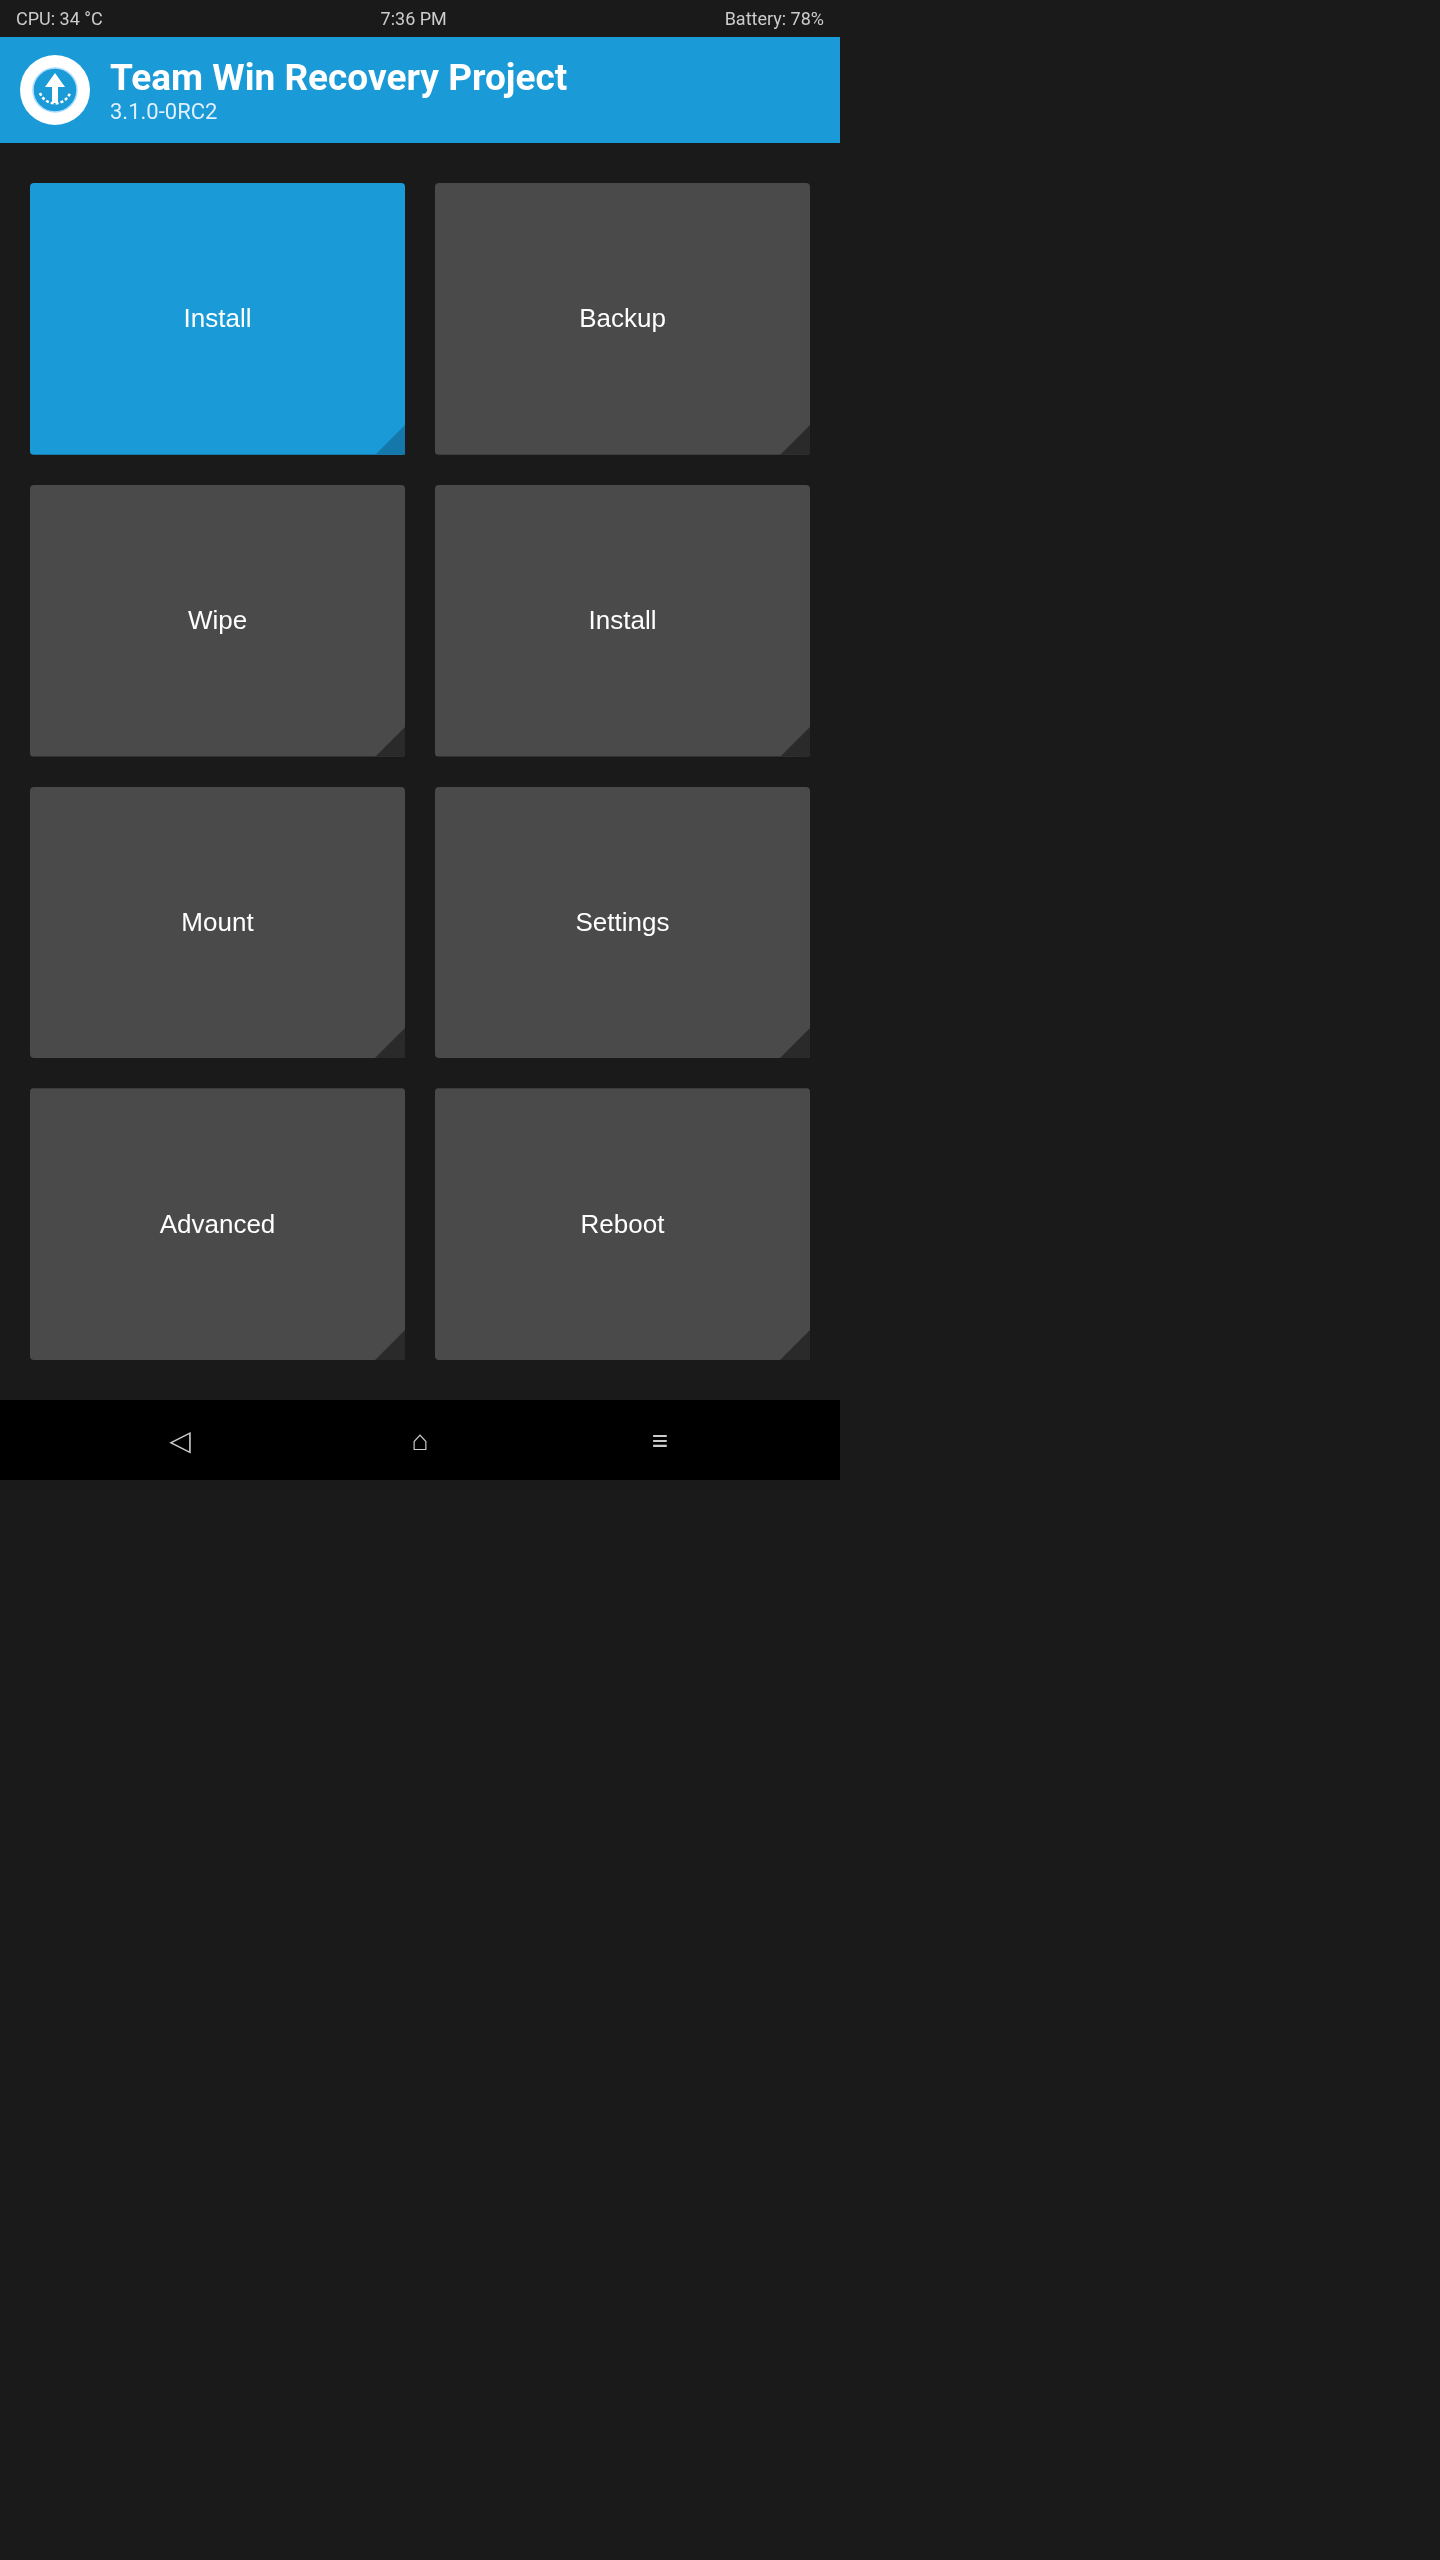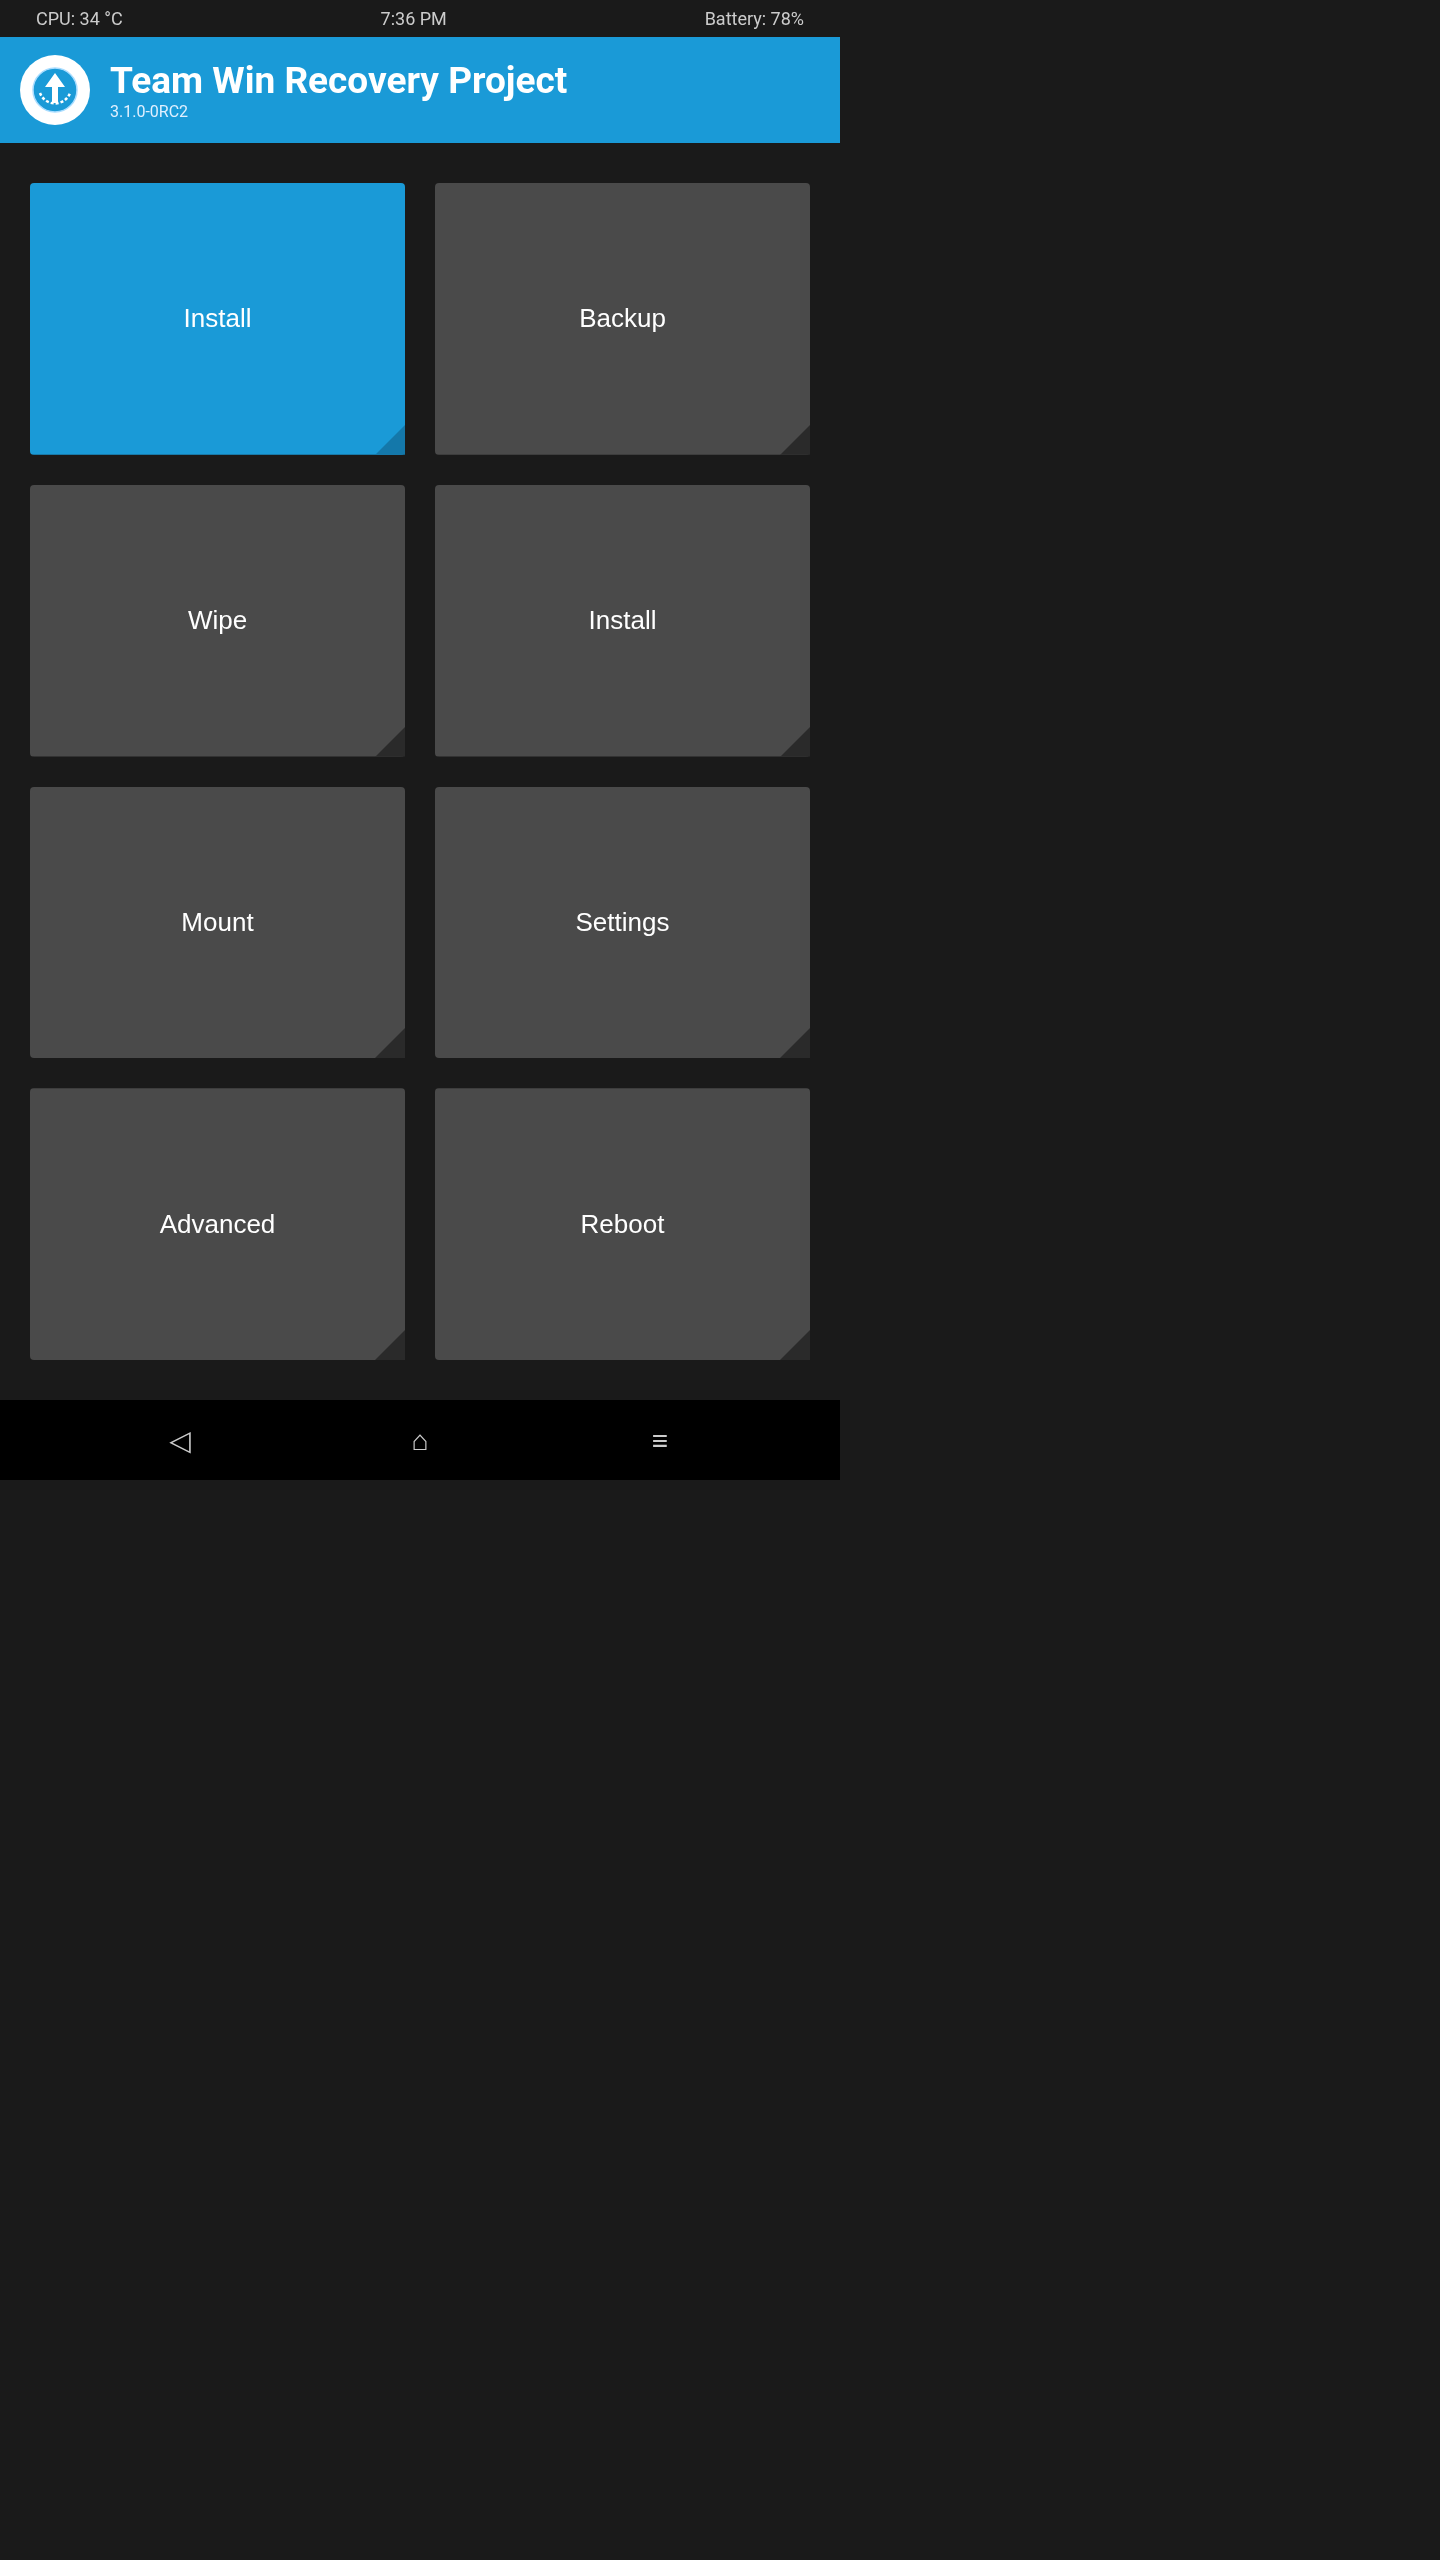--- a/index.html
+++ b/index.html
@@ -17,21 +17,21 @@
       display: flex;
       flex-direction: column;
     }
 
     
     .status-bar {
       background-color: #1a1a1a;
       display: flex;
       justify-content: space-between;
       align-items: center;
-      padding: 8px 36px;
+      padding: 8px 16px;
       font-size: 18px;
       color: #cccccc;
     }
 
     
     .header {
       background-color: #1a9ad7;
       display: flex;
       align-items: center;
       padding: 18px 20px;
@@ -59,21 +59,21 @@
       flex-direction: column;
     }
 
     .header-title {
       font-size: 37px;
       font-weight: bold;
       color: #ffffff;
     }
 
     .header-subtitle {
-      font-size: 16px;
+      font-size: 22px;
       color: #e0f0ff;
     }
 
     
     .main-content {
       flex: 1;
       background-color: #1a1a1a;
       padding: 40px 30px;
       display: grid;
       grid-template-columns: 1fr 1fr;

